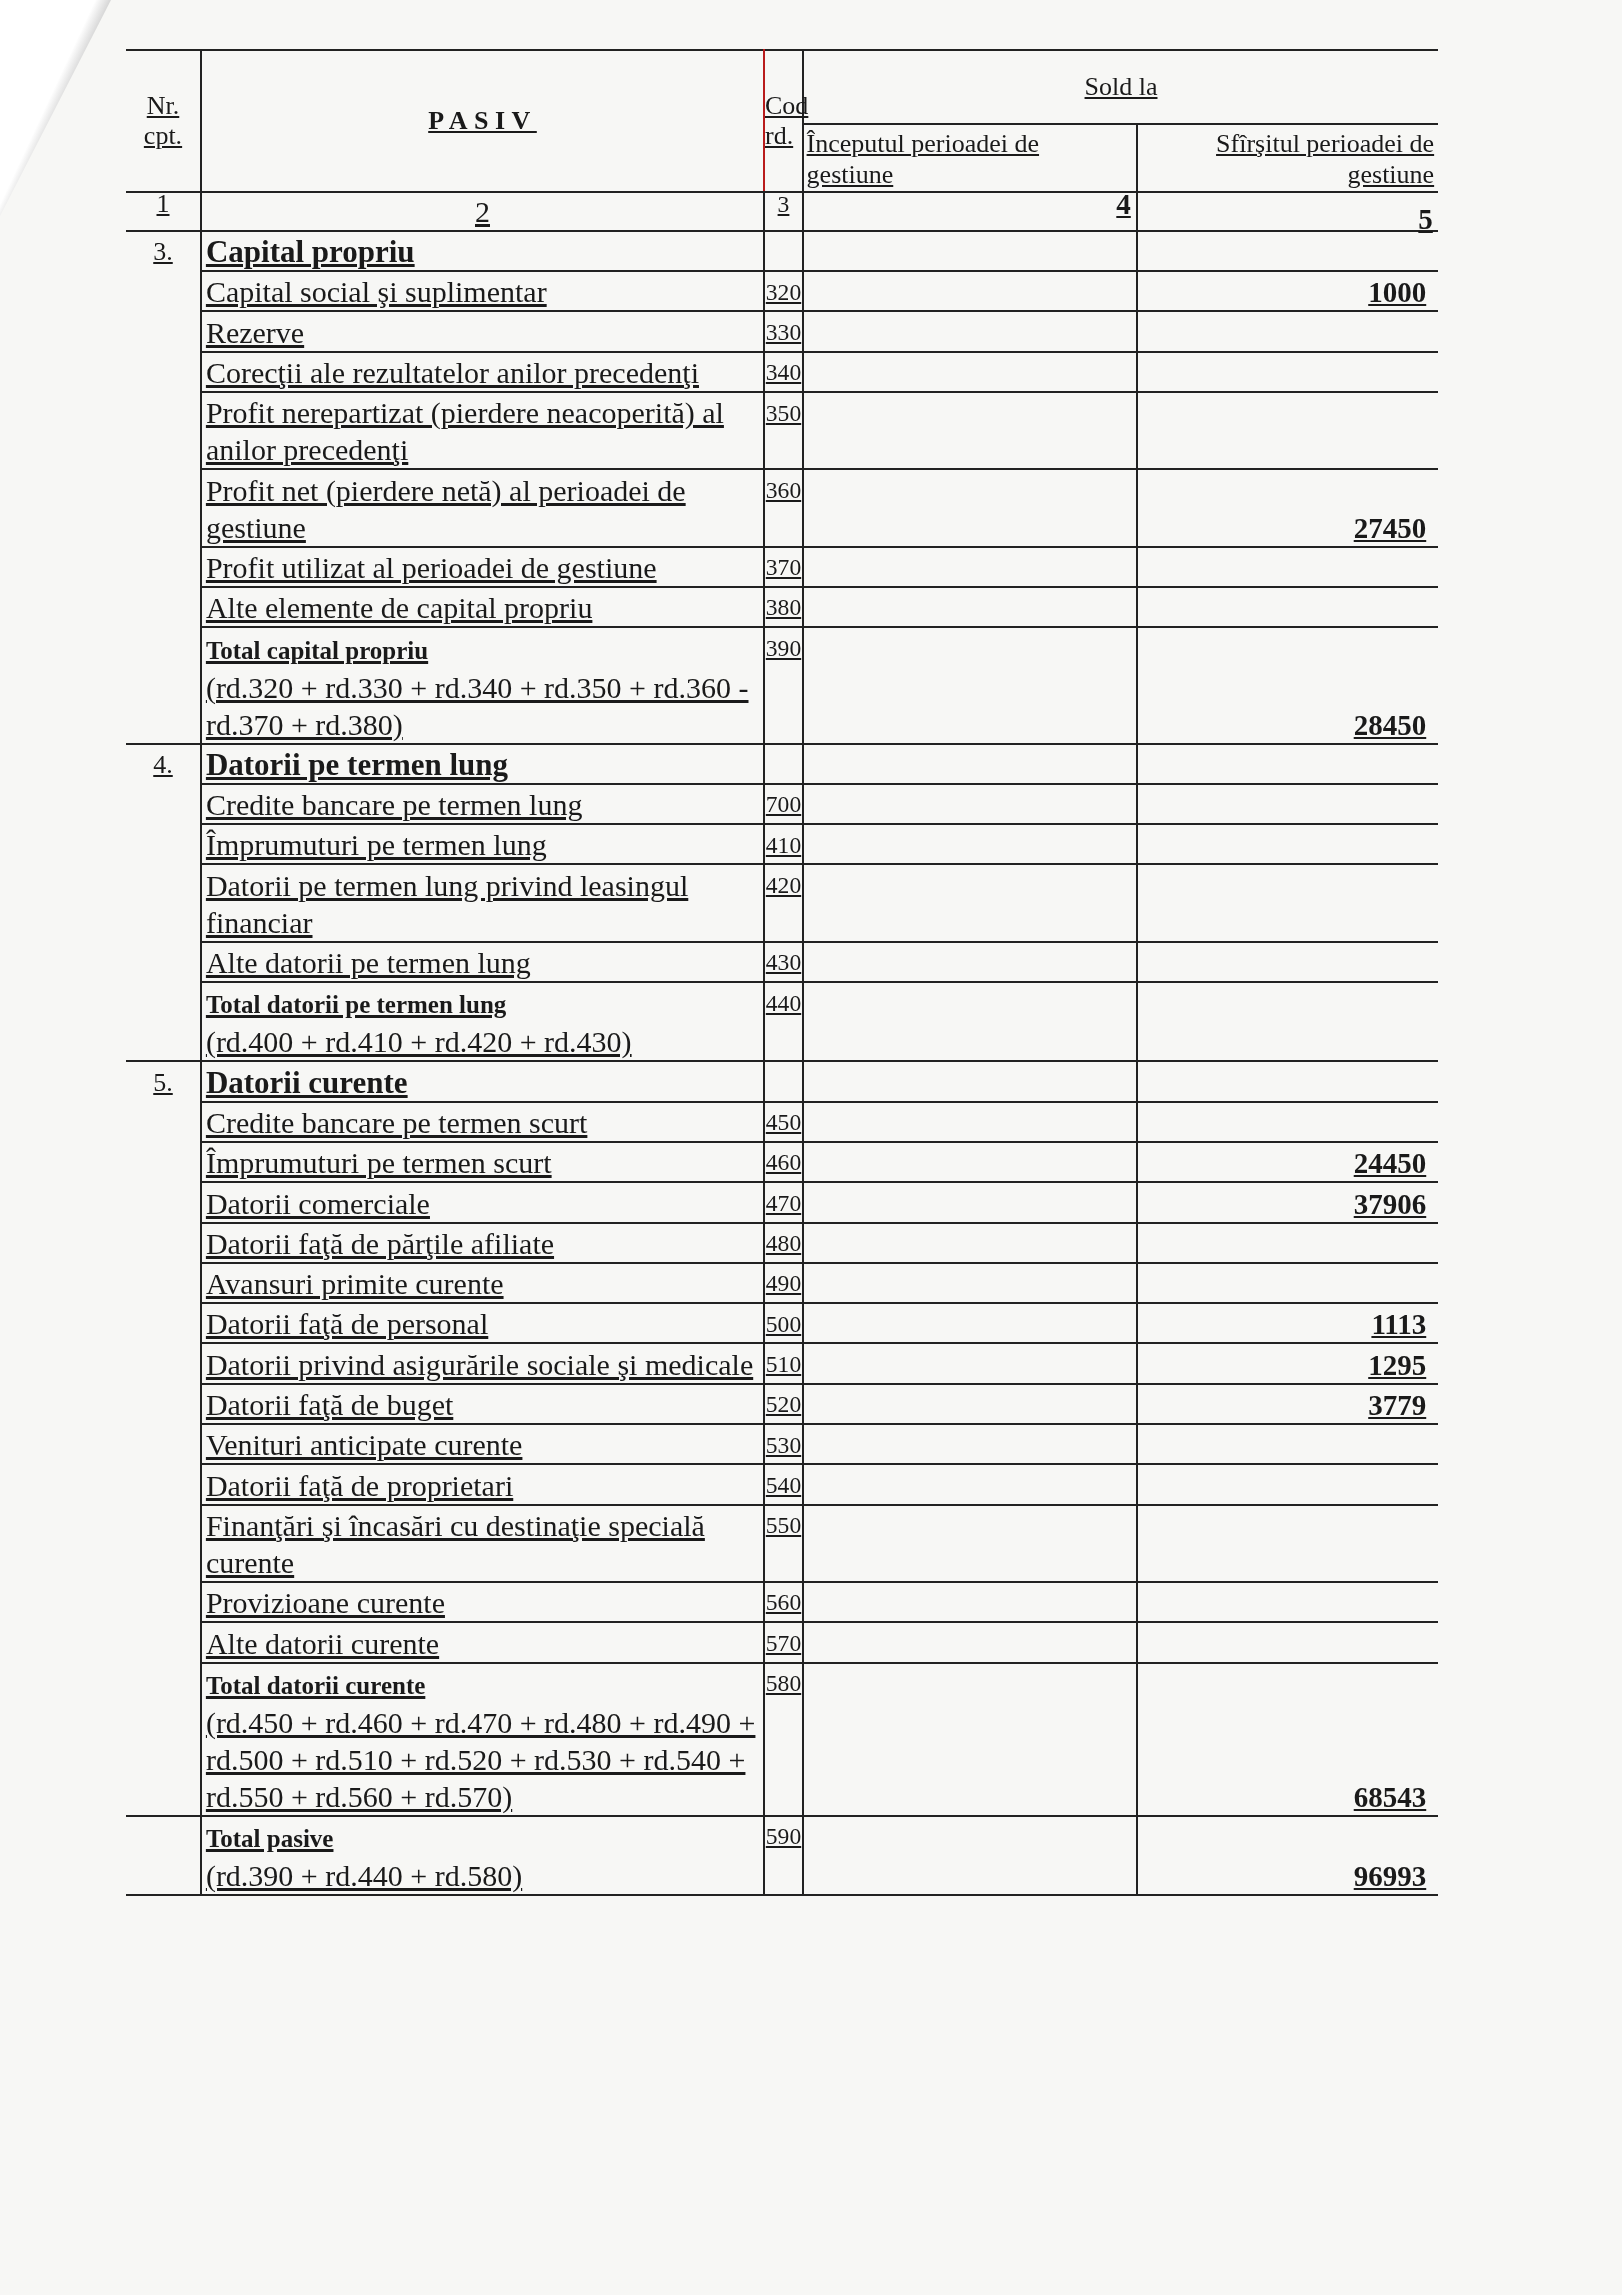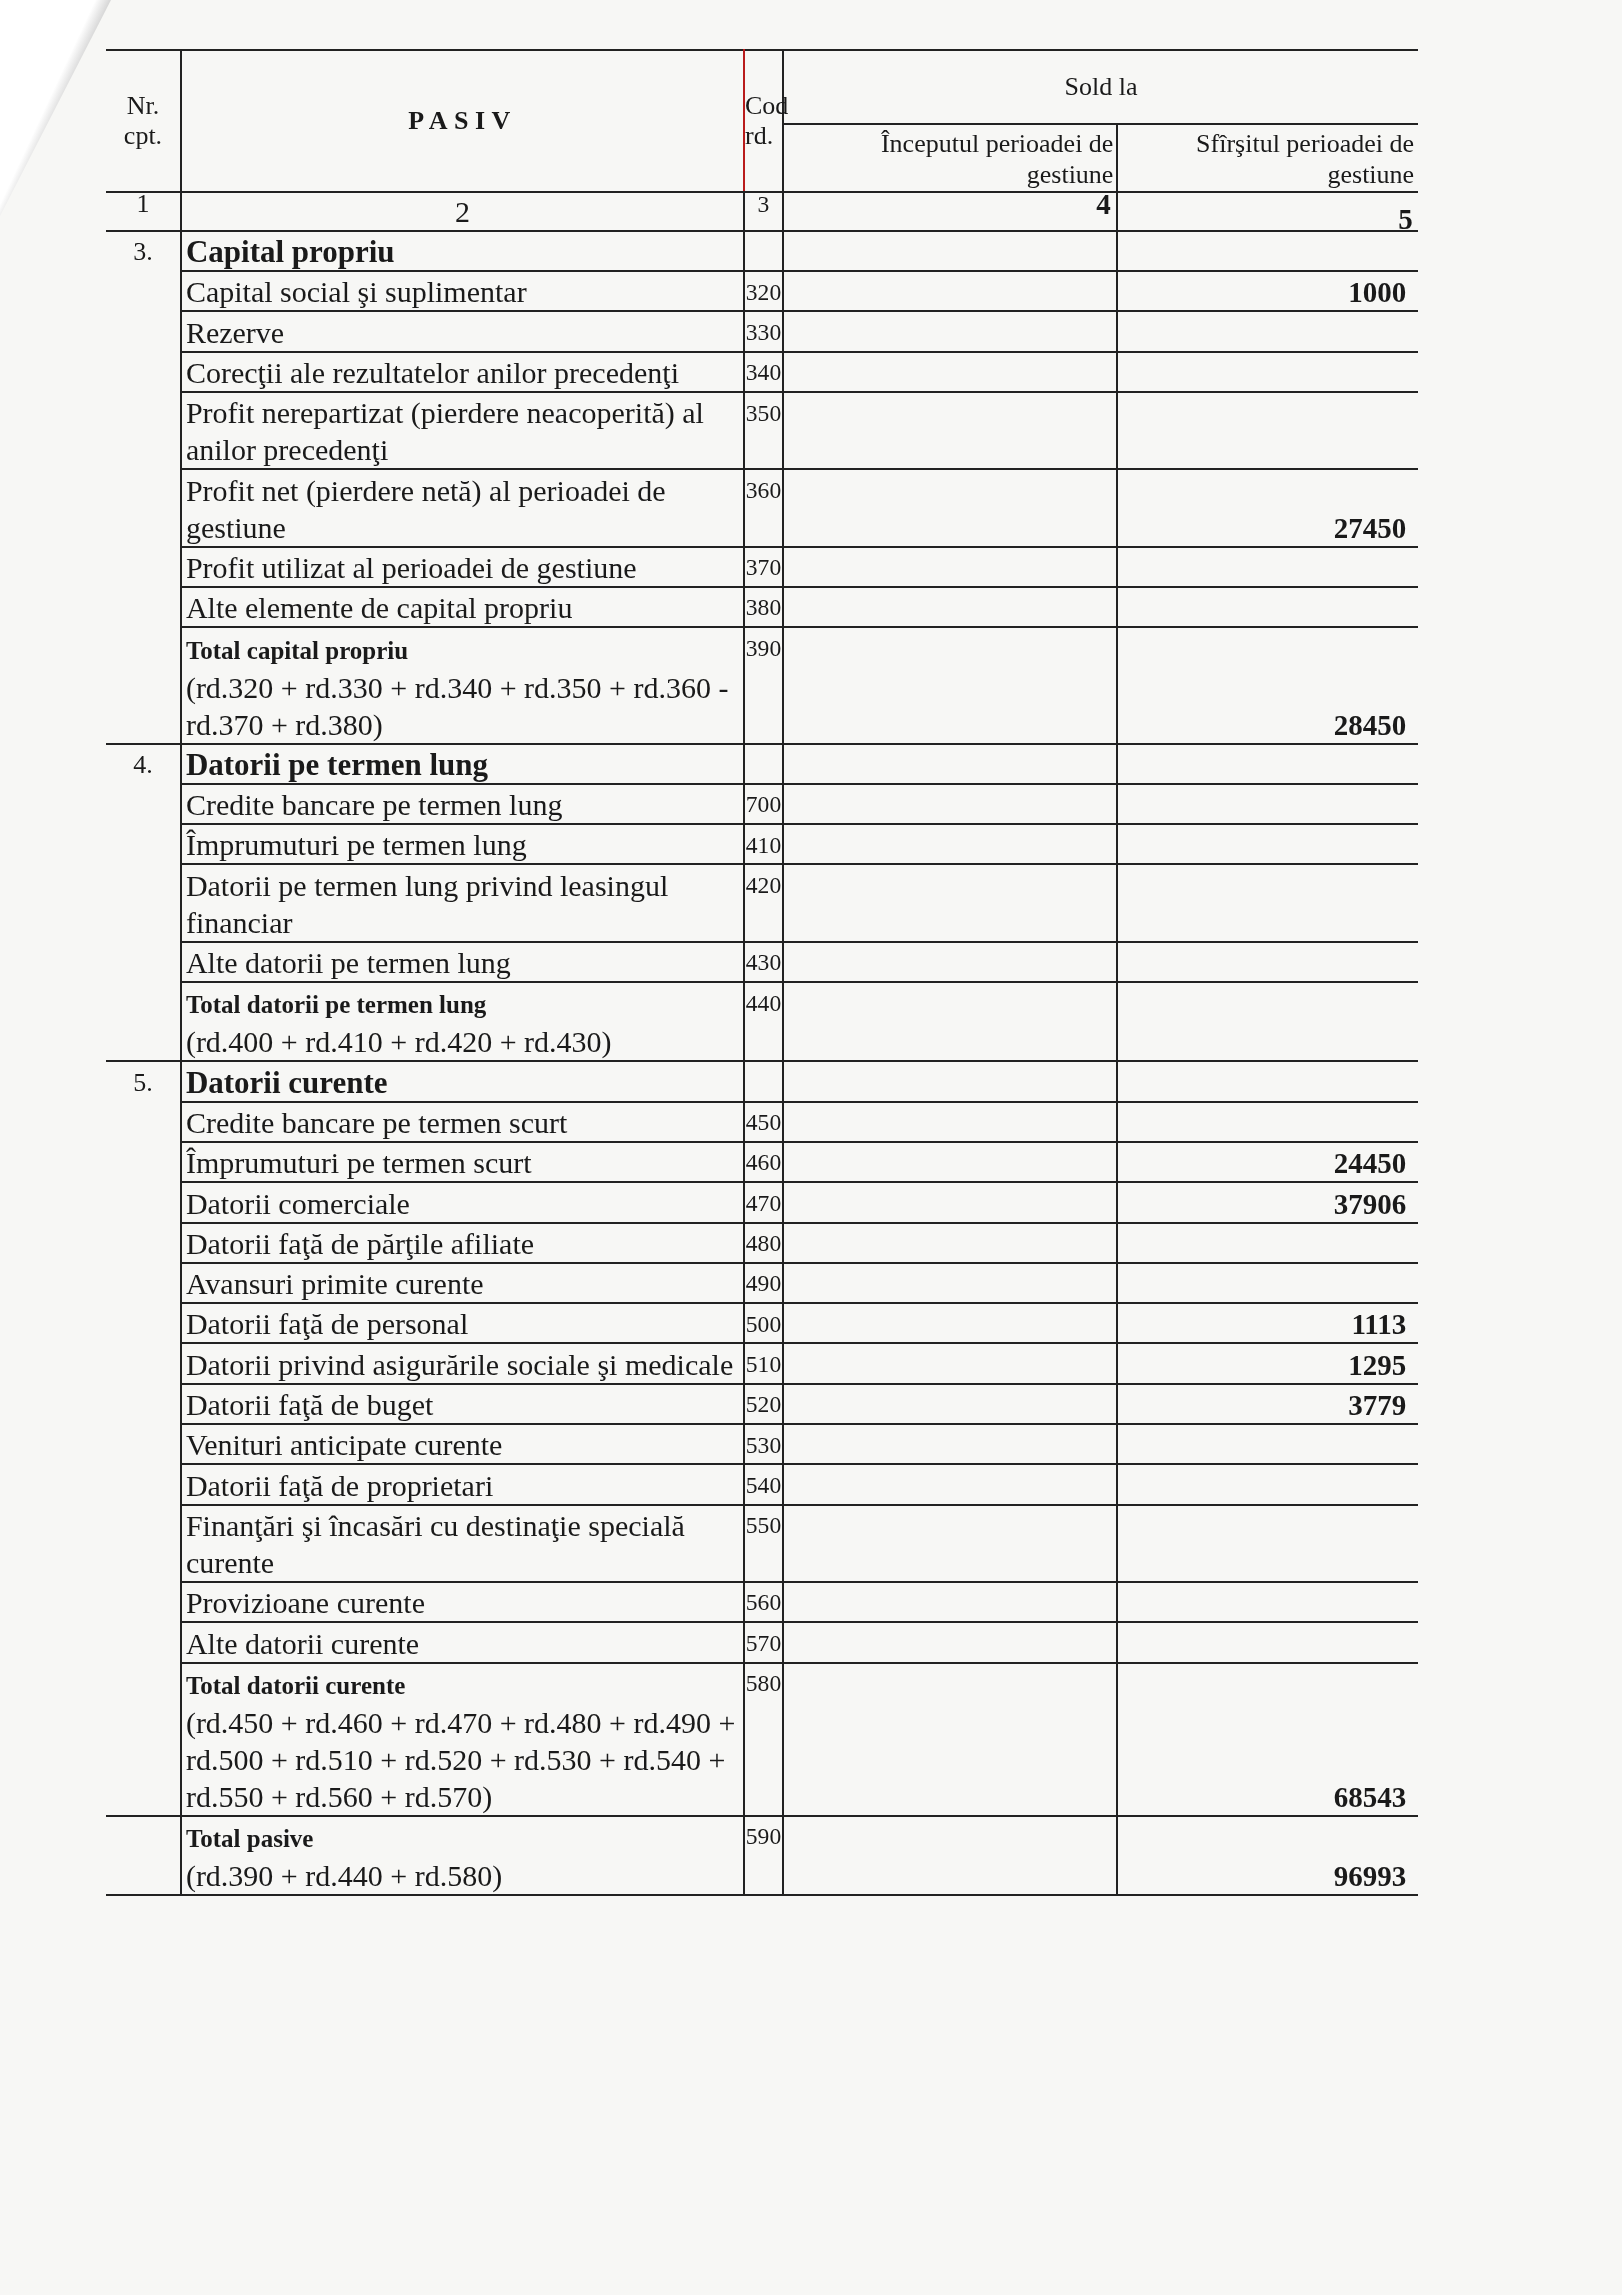--- a/index.html
+++ b/index.html
@@ -12,24 +12,25 @@
     color: #1a1a1a;
   }
   .page-curl {
     position: absolute; left: 0; top: 0;
     width: 111px; height: 216px;
     background: linear-gradient(115deg, #ffffff 0%, #ffffff 45%, #d8d8d8 52%, #f7f7f5 60%);
     clip-path: polygon(0 0, 100% 0, 0 100%);
   }
   table.pasiv {
     position: absolute;
-    left: 106px; top: 49px;
+    left: 126px; top: 49px;
     width: 1312px;
     border-collapse: collapse;
     table-layout: fixed;
+    text-decoration: underline;
   }
   table.pasiv col.c1 { width: 75px; }
   table.pasiv col.c2 { width: 563px; }
   table.pasiv col.c3 { width: 39px; }
   table.pasiv col.c4 { width: 334px; }
   table.pasiv col.c5 { width: 301px; }
 
   table.pasiv td, table.pasiv th {
     border-top: 2.6px solid #222;
     border-bottom: 2.6px solid #222;
@@ -43,21 +44,21 @@
   table.pasiv td.c5 { text-align: right; font-size: 29px; font-weight: bold; padding-right: 11.8px; vertical-align: bottom; padding-bottom: 1px; }
 
   td.c1.noborder-bottom { border-bottom: none; }
   td.c1.noborder-top { border-top: none; }
 
   .hdr th { font-weight: normal; }
   .hdr .h-nr { font-size: 26px; text-align: center; vertical-align: middle; border-right: 2px solid #222; line-height: 30px; }
   .hdr .h-pasiv { font-size: 26px; font-weight: bold; letter-spacing: 6.5px; text-align: center; vertical-align: middle; border-right: 2px solid #b91c1c; }
   .hdr .h-cod { font-size: 26px; text-align: left; vertical-align: middle; border-right: 2px solid #222; line-height: 30px; }
   .hdr .h-sold { font-size: 26px; text-align: center; vertical-align: middle; height: 72px; border-bottom: 2.6px solid #222; }
-  .hdr .h-begin { font-size: 26px; text-align: right; line-height: 31px; border-right: 2px solid #222; padding: 2.6px 2.6px 1.3px 2.6px; }
+  .hdr .h-begin { font-size: 26px; text-align: left; line-height: 31px; border-right: 2px solid #222; padding: 2.6px 2.6px 1.3px 2.6px; }
   .hdr .h-end { font-size: 26px; text-align: right; line-height: 31px; padding: 2.6px 3.9px 1.3px 2.6px; }
   .idx td { font-size: 21px; height: 22px; padding: 0 !important; line-height: 22px; vertical-align: middle; }
   .idx td.i4, .idx td.i5 { text-align: right; font-weight: normal; padding-right: 5.2px !important; }
 
   .section-title { font-weight: bold; font-size: 31px; }
   .total-title { font-weight: bold; font-size: 25px; margin-top: 40px; }
   .formula { display: block; }
 </style>
 </head>
 <body>

